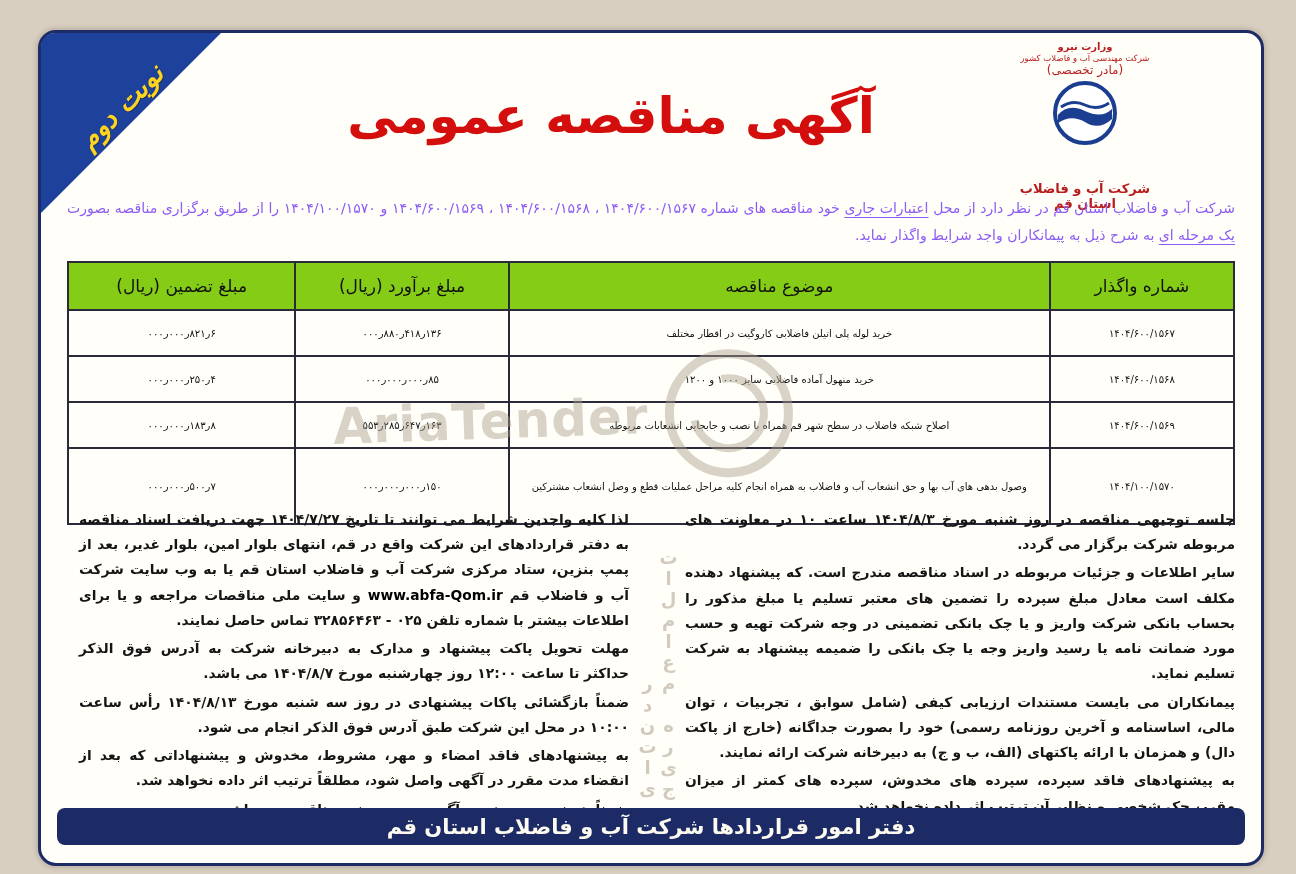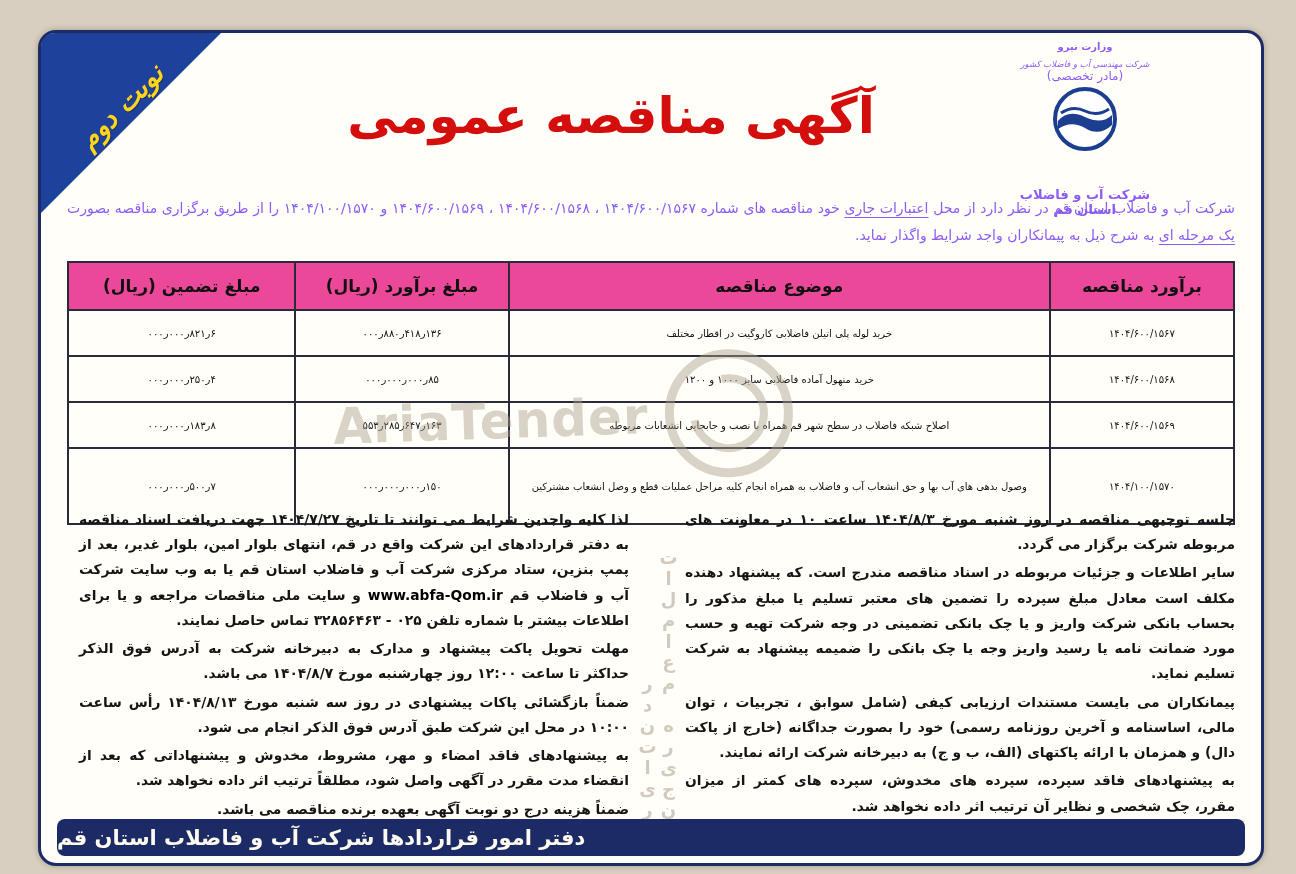--- a/index.html
+++ b/index.html
@@ -30,23 +30,23 @@
   }
 
   
   .title{
     position:absolute;top:42px;left:90px;right:170px;margin:12px;
     text-align:center;font-size:50px;font-weight:900;color:#d40d0d;
     letter-spacing:-1px;
   }
 
   
-  .logo{position:absolute;top:8px;right:92px;width:168px;text-align:center;color:#8b5cf6;}
+  .logo{position:absolute;top:8px;right:92px;width:168px;text-align:center;color:#b91c1c;}
   .logo-l1{font-size:10px;font-weight:bold;}
-  .logo-l2{font-size:8.5px;margin-top:7px;font-style:italic;}
+  .logo-l2{font-size:8.5px;margin-top:1px;}
   .logo-l3{font-size:12px;}
   .logo-mark{display:block;margin:4px auto 2px auto;}
   .logo-cap{font-size:13px;font-weight:bold;margin-top:36px;}
 
   
   .intro{
     position:absolute;top:162px;right:26px;left:26px;margin:0;
     font-size:14px;font-weight:normal;line-height:1.9;
     text-align:justify;color:#8b5cf6;
   }
@@ -55,40 +55,40 @@
   
   .tender-table{
     position:absolute;top:228px;right:26px;left:26px;
     width:calc(100% - 52px);border-collapse:collapse;table-layout:fixed;
     background:transparent;
   }
   .tender-table th,.tender-table td{
     border:2px solid #2a2a3a;text-align:center;vertical-align:middle;color:#111;
     padding:2px 6px;
   }
-  .tender-table th{background:#ec4899;font-size:17px;font-weight:bold;height:42px;}
+  .tender-table th{background:#84cc16;font-size:17px;font-weight:normal;height:42px;}
   .tender-table td{font-size:10px;font-weight:400;background:rgba(255,255,255,.0);}
   .tender-table tr.r1 td,.tender-table tr.r2 td,.tender-table tr.r3 td{height:40px;}
   .tender-table tr.r4 td{height:70px;}
   .td-num{font-weight:bold;font-size:15px;letter-spacing:.5px;}
 
   
   .cols{
     position:absolute;top:474px;right:26px;left:26px;bottom:56px;
     display:flex;gap:44px;
   }
   .col{flex:1;font-size:13.8px;line-height:1.83;text-align:justify;color:#151515;font-weight:600;}
   .col p{margin:0 0 3px 12px;}
   .url{direction:ltr;unicode-bidi:isolate;font-weight:800;color:#000;}
 
   
   .footer{
-    position:absolute;bottom:7px;left:16px;right:16px;height:37px;
+    position:absolute;bottom:18px;left:16px;right:16px;height:37px;
     background:#1c2a66;border-radius:8px;
-    display:flex;align-items:center;justify-content:flex-end;
+    display:flex;align-items:center;justify-content:center;
     color:#fdfbef;font-size:21px;font-weight:bold;
   }
 
   
   .wm{
     position:absolute;top:322px;left:292px;
     display:flex;align-items:center;gap:16px;
     opacity:.45;transform:rotate(-2deg);pointer-events:none;
   }
   .wm-ring{width:110px;height:110px;border:9px solid #ab9f8c;border-radius:50%;position:relative;}
@@ -133,21 +133,21 @@
 
       <table class="tender-table">
         <colgroup>
           <col style="width:15.8%">
           <col style="width:46.4%">
           <col style="width:18.3%">
           <col style="width:19.5%">
         </colgroup>
         <thead>
           <tr>
-            <th>برآورد مناقصه</th>
+            <th>شماره واگذار</th>
             <th>موضوع مناقصه</th>
             <th>مبلغ برآورد (ریال)</th>
             <th>مبلغ تضمین  (ریال)</th>
           </tr>
         </thead>
         <tbody>
           <tr class="r1">
             <td class="td-num">۱۴۰۴/۶۰۰/۱۵۶۷</td>
             <td>خرید لوله پلی اتیلن فاضلابی کاروگیت در اقطار مختلف</td>
             <td class="td-num">۱۳۶ر۴۱۸ر۸۸۰ر۰۰۰</td>

